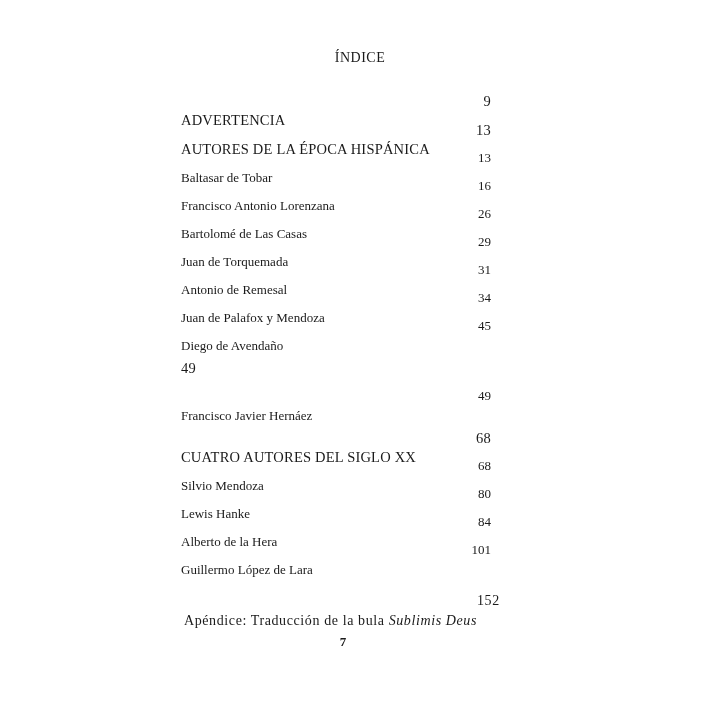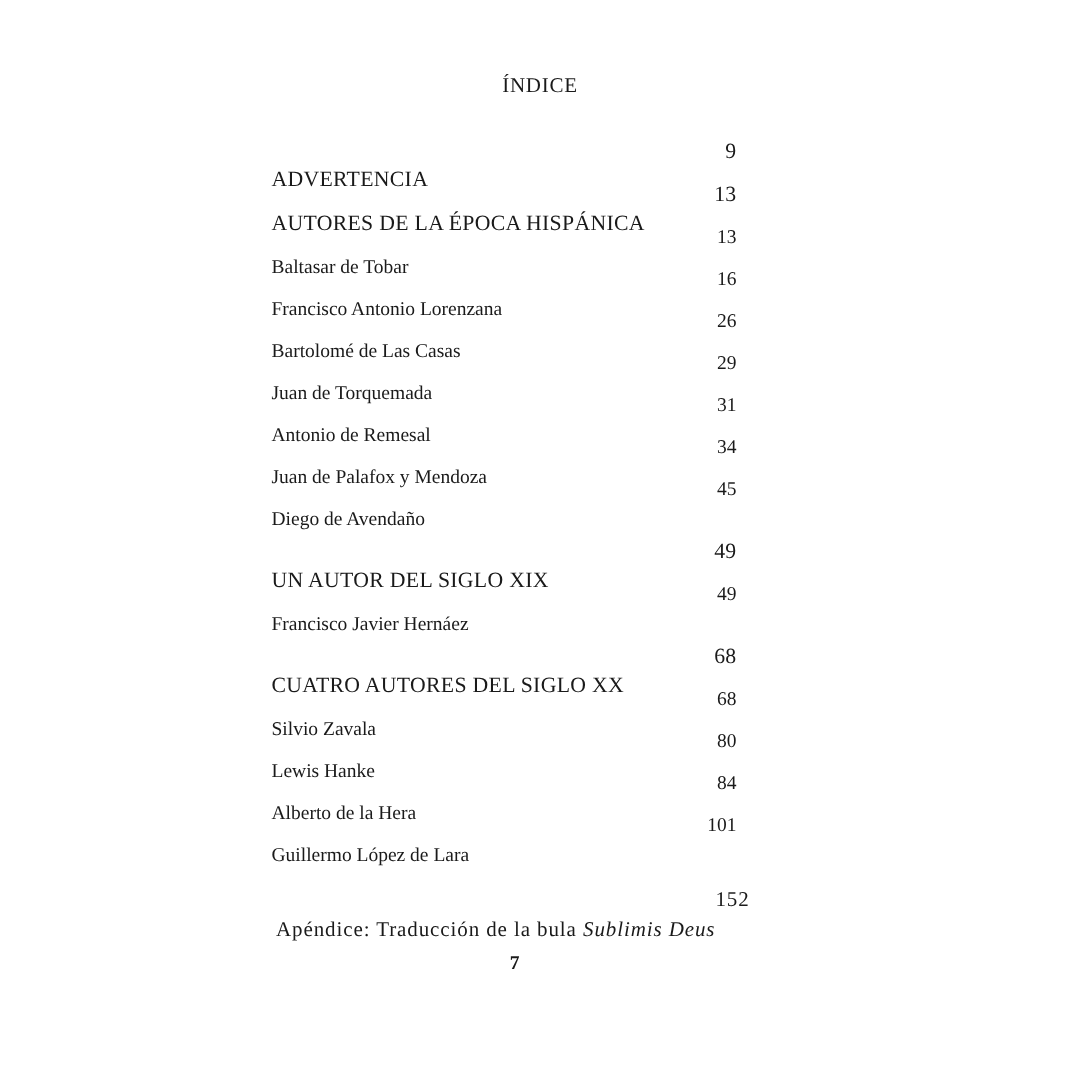--- a/index.html
+++ b/index.html
@@ -53,34 +53,33 @@
   <div class="row ent" style="top:288px">
     <span class="label">Juan de Palafox y Mendoza</span>
     <span class="pg">34</span>
   </div>
   <div class="row ent" style="top:316px">
     <span class="label">Diego de Avendaño</span>
     <span class="pg">45</span>
   </div>
 
   <div class="row sec" style="top:358px">
-    <span class="label">UN AUTOR DEL SIGLO XIX</span>
     <span class="pg">49</span>
   </div>
   <div class="row ent" style="top:386px">
     <span class="label">Francisco Javier Hernáez</span>
     <span class="pg">49</span>
   </div>
 
   <div class="row sec" style="top:428px">
     <span class="label">CUATRO AUTORES DEL SIGLO XX</span>
     <span class="pg">68</span>
   </div>
   <div class="row ent" style="top:456px">
-    <span class="label">Silvio Zavala</span>
+    <span class="label">Silvio Mendoza</span>
     <span class="pg">68</span>
   </div>
   <div class="row ent" style="top:484px">
     <span class="label">Lewis Hanke</span>
     <span class="pg">80</span>
   </div>
   <div class="row ent" style="top:512px">
     <span class="label">Alberto de la Hera</span>
     <span class="pg">84</span>
   </div>

